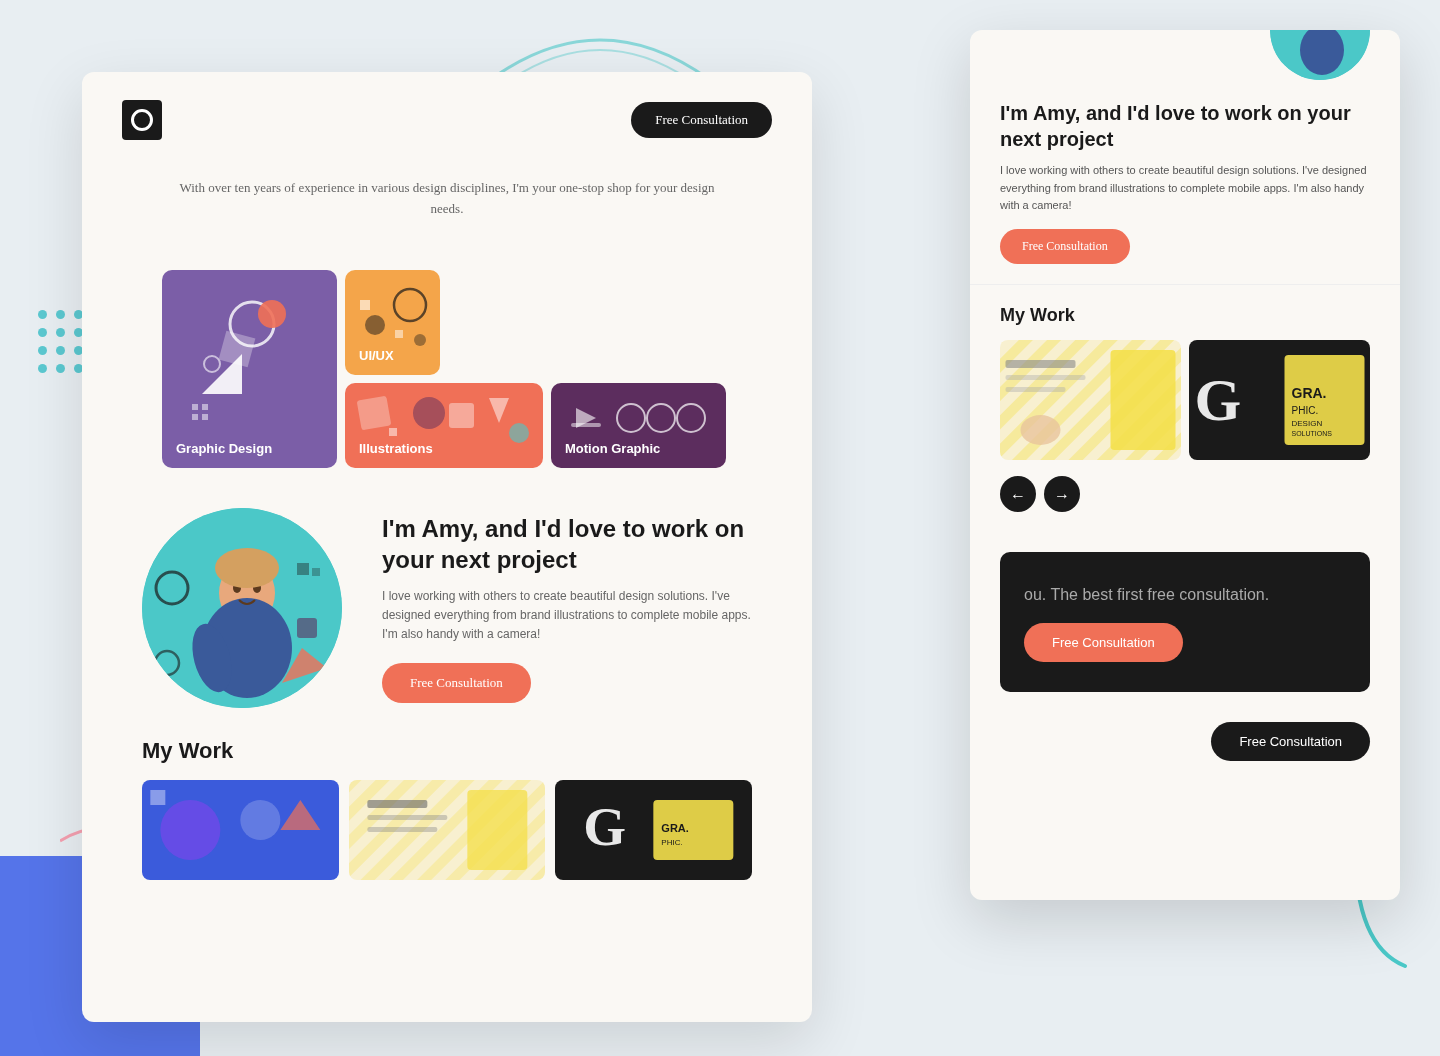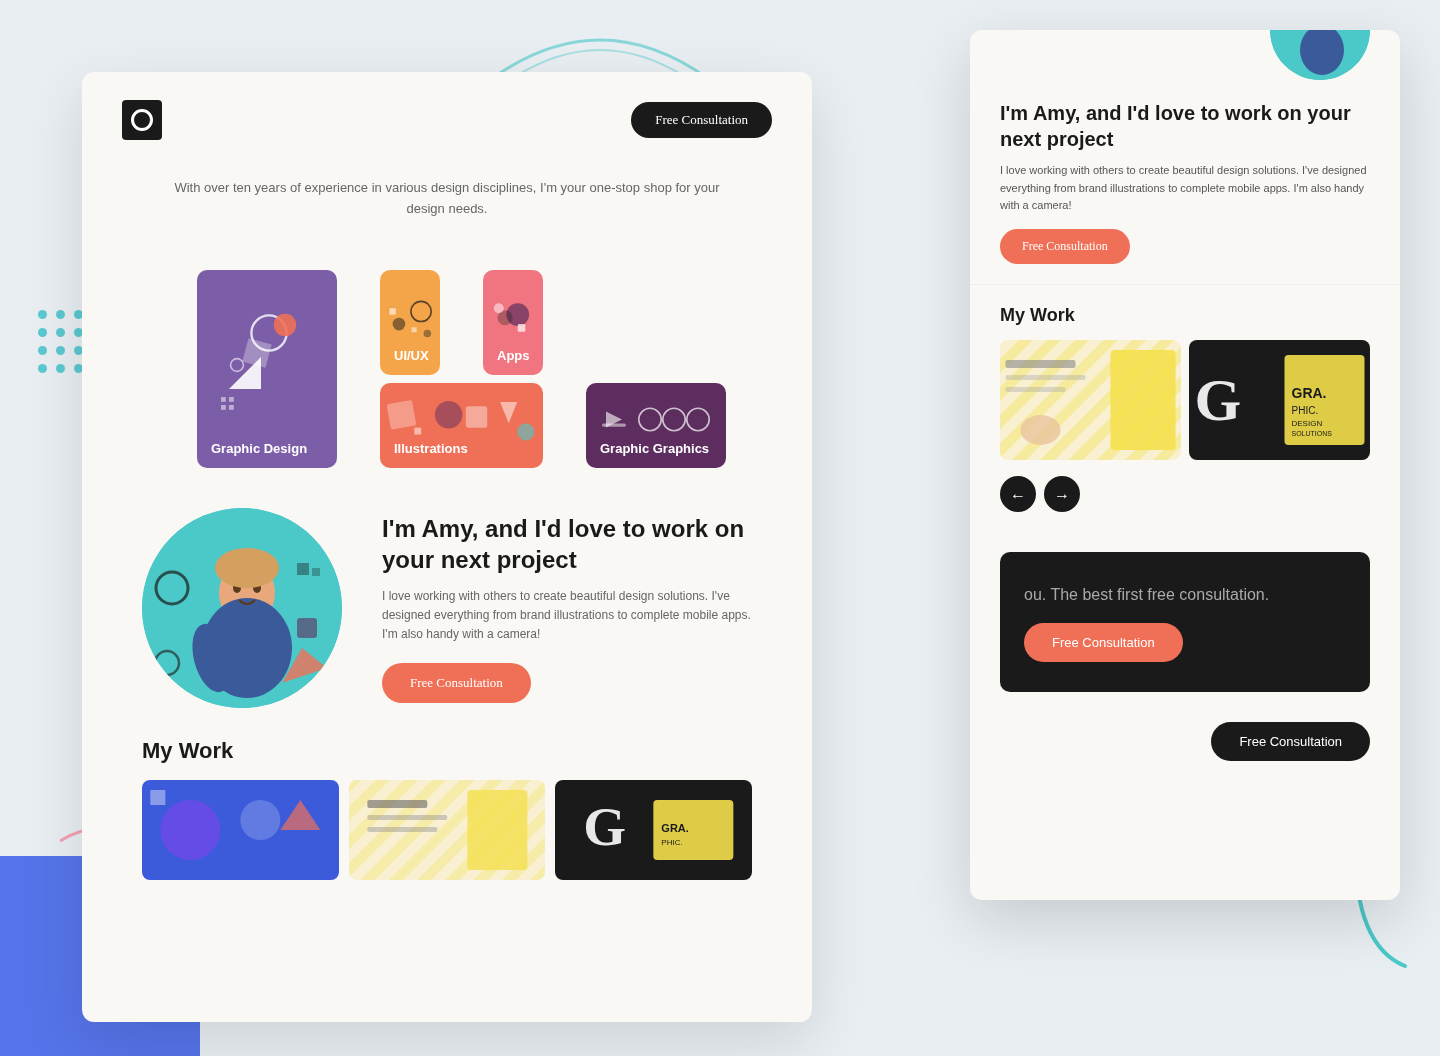--- a/index.html
+++ b/index.html
@@ -99,39 +99,38 @@
       font-size: 34px;
       font-weight: 800;
       color: #1a1a1a;
       margin-bottom: 14px;
       font-family: 'Arial Black', sans-serif;
     }
     .hero-subtitle {
       font-size: 13px;
       color: #666;
       line-height: 1.6;
-      font-family: Liberation Sans, sans-serif;
+      font-family: Liberation Serif, serif;
     }
 
     
     .services-grid {
       display: grid;
       grid-template-columns: 175px 95px 95px 175px;
       grid-template-rows: 105px 85px;
       gap: 8px;
       padding: 20px 80px;
       margin: 0 auto;
     }
 
     .service-card {
       border-radius: 10px;
       position: relative;
       overflow: hidden;
       cursor: pointer;
-      margin-left: 35px;
     }
     .service-card.graphic-design {
       grid-row: 1 / 3;
       grid-column: 1;
       background: #7b5ea7;
       text-align: center;
     }
     .service-card.ui-ux {
       grid-row: 1;
       grid-column: 2;
@@ -416,29 +415,20 @@
       <svg class="card-shapes" viewBox="0 0 95 105" xmlns="http://www.w3.org/2000/svg">
         <circle cx="65" cy="35" r="16" fill="none" stroke="#1a1a1a" stroke-width="2.5" opacity="0.7"></circle>
         <circle cx="30" cy="55" r="10" fill="#1a1a1a" opacity="0.5"></circle>
         <rect x="15" y="30" width="10" height="10" fill="white" opacity="0.6"></rect>
         <rect x="50" y="60" width="8" height="8" fill="white" opacity="0.5"></rect>
         <circle cx="75" cy="70" r="6" fill="#1a1a1a" opacity="0.4"></circle>
       </svg>
       <span class="service-label">UI/UX</span>
     </div>
 
-    <div class="service-card apps">
-      <svg class="card-shapes" viewBox="0 0 95 105" xmlns="http://www.w3.org/2000/svg">
-        <circle cx="55" cy="40" r="18" fill="#5c2d5e" opacity="0.7"></circle>
-        <circle cx="35" cy="45" r="12" fill="#1a1a1a" opacity="0.3"></circle>
-        <rect x="55" y="55" width="12" height="12" rx="2" fill="white" opacity="0.7"></rect>
-        <circle cx="25" cy="30" r="8" fill="white" opacity="0.5"></circle>
-      </svg>
-      <span class="service-label">Apps</span>
-    </div>
 
 
     <div class="service-card illustrations">
       <svg class="card-shapes" viewBox="0 0 190 85" xmlns="http://www.w3.org/2000/svg">
         <rect x="10" y="15" width="30" height="30" rx="3" fill="white" opacity="0.3" transform="rotate(-10 25 30)"></rect>
         <circle cx="80" cy="30" r="16" fill="#5c2d5e" opacity="0.5"></circle>
         <rect x="100" y="20" width="25" height="25" rx="3" fill="white" opacity="0.4"></rect>
         <polygon points="140,15 160,15 150,40" fill="white" opacity="0.5"></polygon>
         <circle cx="170" cy="50" r="10" fill="#4bc8c8" opacity="0.6"></circle>
         <rect x="40" y="45" width="8" height="8" fill="white" opacity="0.5"></rect>
@@ -447,21 +437,21 @@
     </div>
 
     <div class="service-card motion-graphics">
       <svg class="card-shapes" viewBox="0 0 175 85" xmlns="http://www.w3.org/2000/svg">
         <circle cx="80" cy="35" r="14" fill="none" stroke="white" stroke-width="2" opacity="0.7"></circle>
         <circle cx="110" cy="35" r="14" fill="none" stroke="white" stroke-width="2" opacity="0.7"></circle>
         <circle cx="140" cy="35" r="14" fill="none" stroke="white" stroke-width="2" opacity="0.7"></circle>
         <rect x="20" y="40" width="30" height="4" rx="2" fill="white" opacity="0.5"></rect>
         <polygon points="25,25 45,35 25,45" fill="white" opacity="0.6"></polygon>
       </svg>
-      <span class="service-label">Graphic Graphics</span>
+      <span class="service-label">Motion Graphic</span>
     </div>
   </div>
 
   <div class="about-section">
     <div class="avatar-circle">
       <svg width="200" height="200" viewBox="0 0 200 200" xmlns="http://www.w3.org/2000/svg">
 
         <circle cx="100" cy="100" r="100" fill="#4bc8c8"></circle>
 
         <circle cx="30" cy="80" r="16" fill="none" stroke="#1a1a1a" stroke-width="3" opacity="0.7"></circle>

